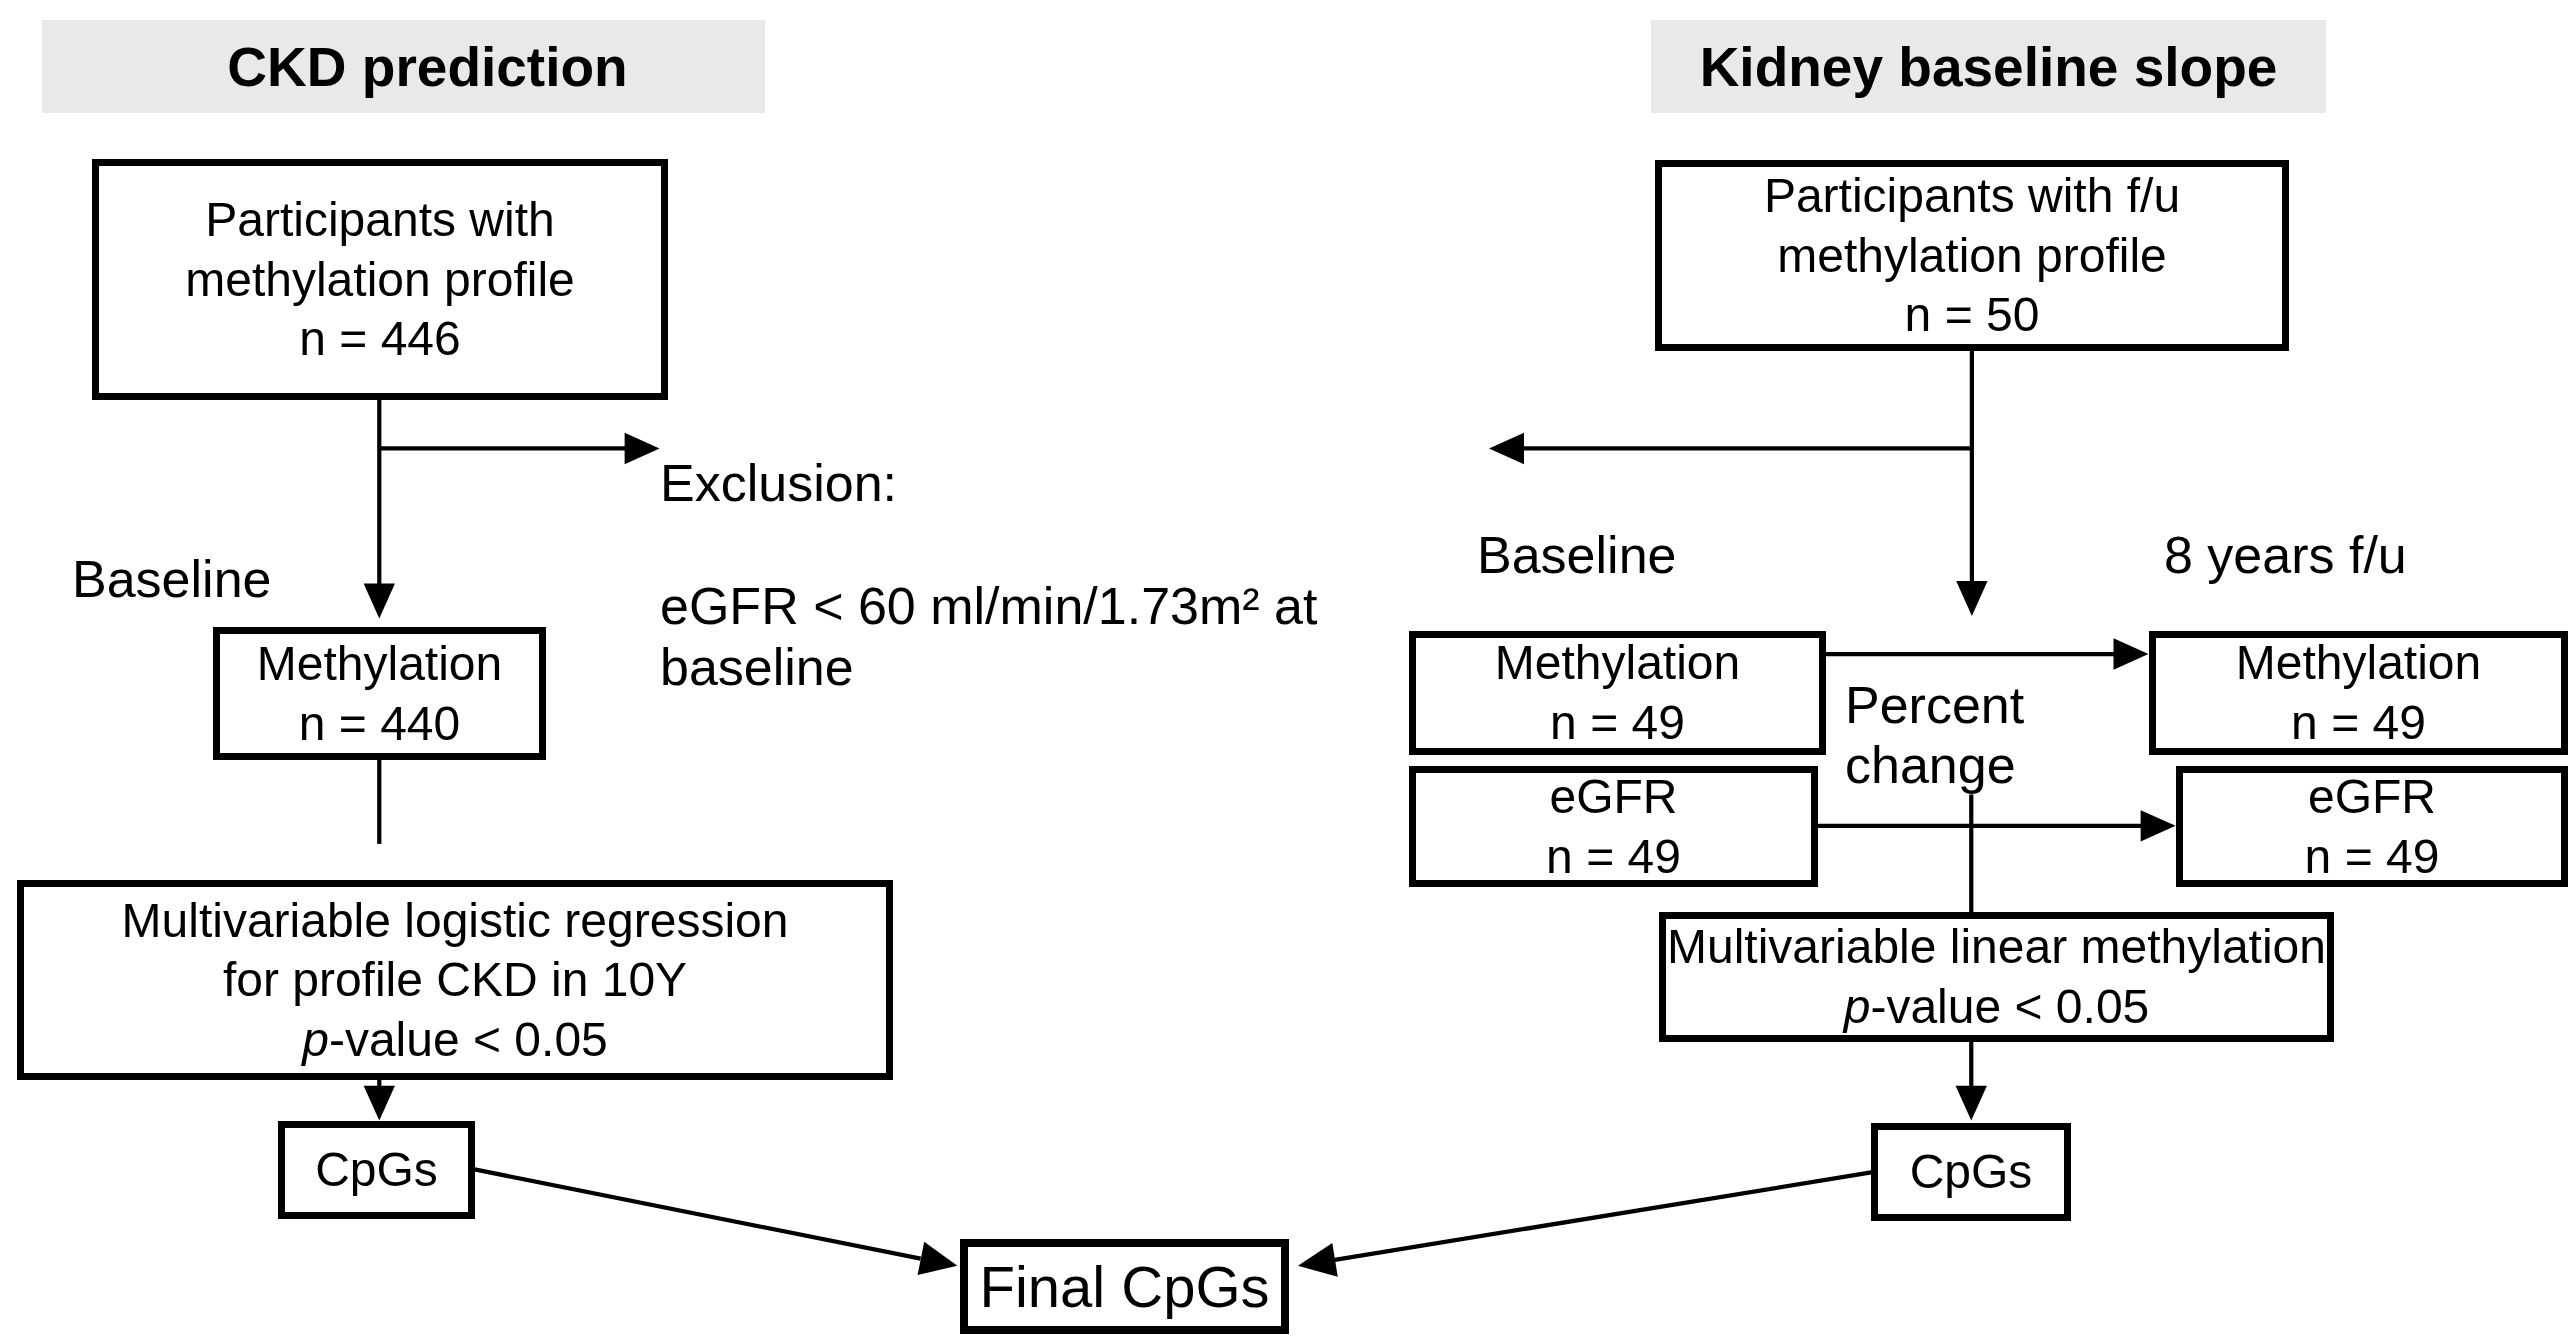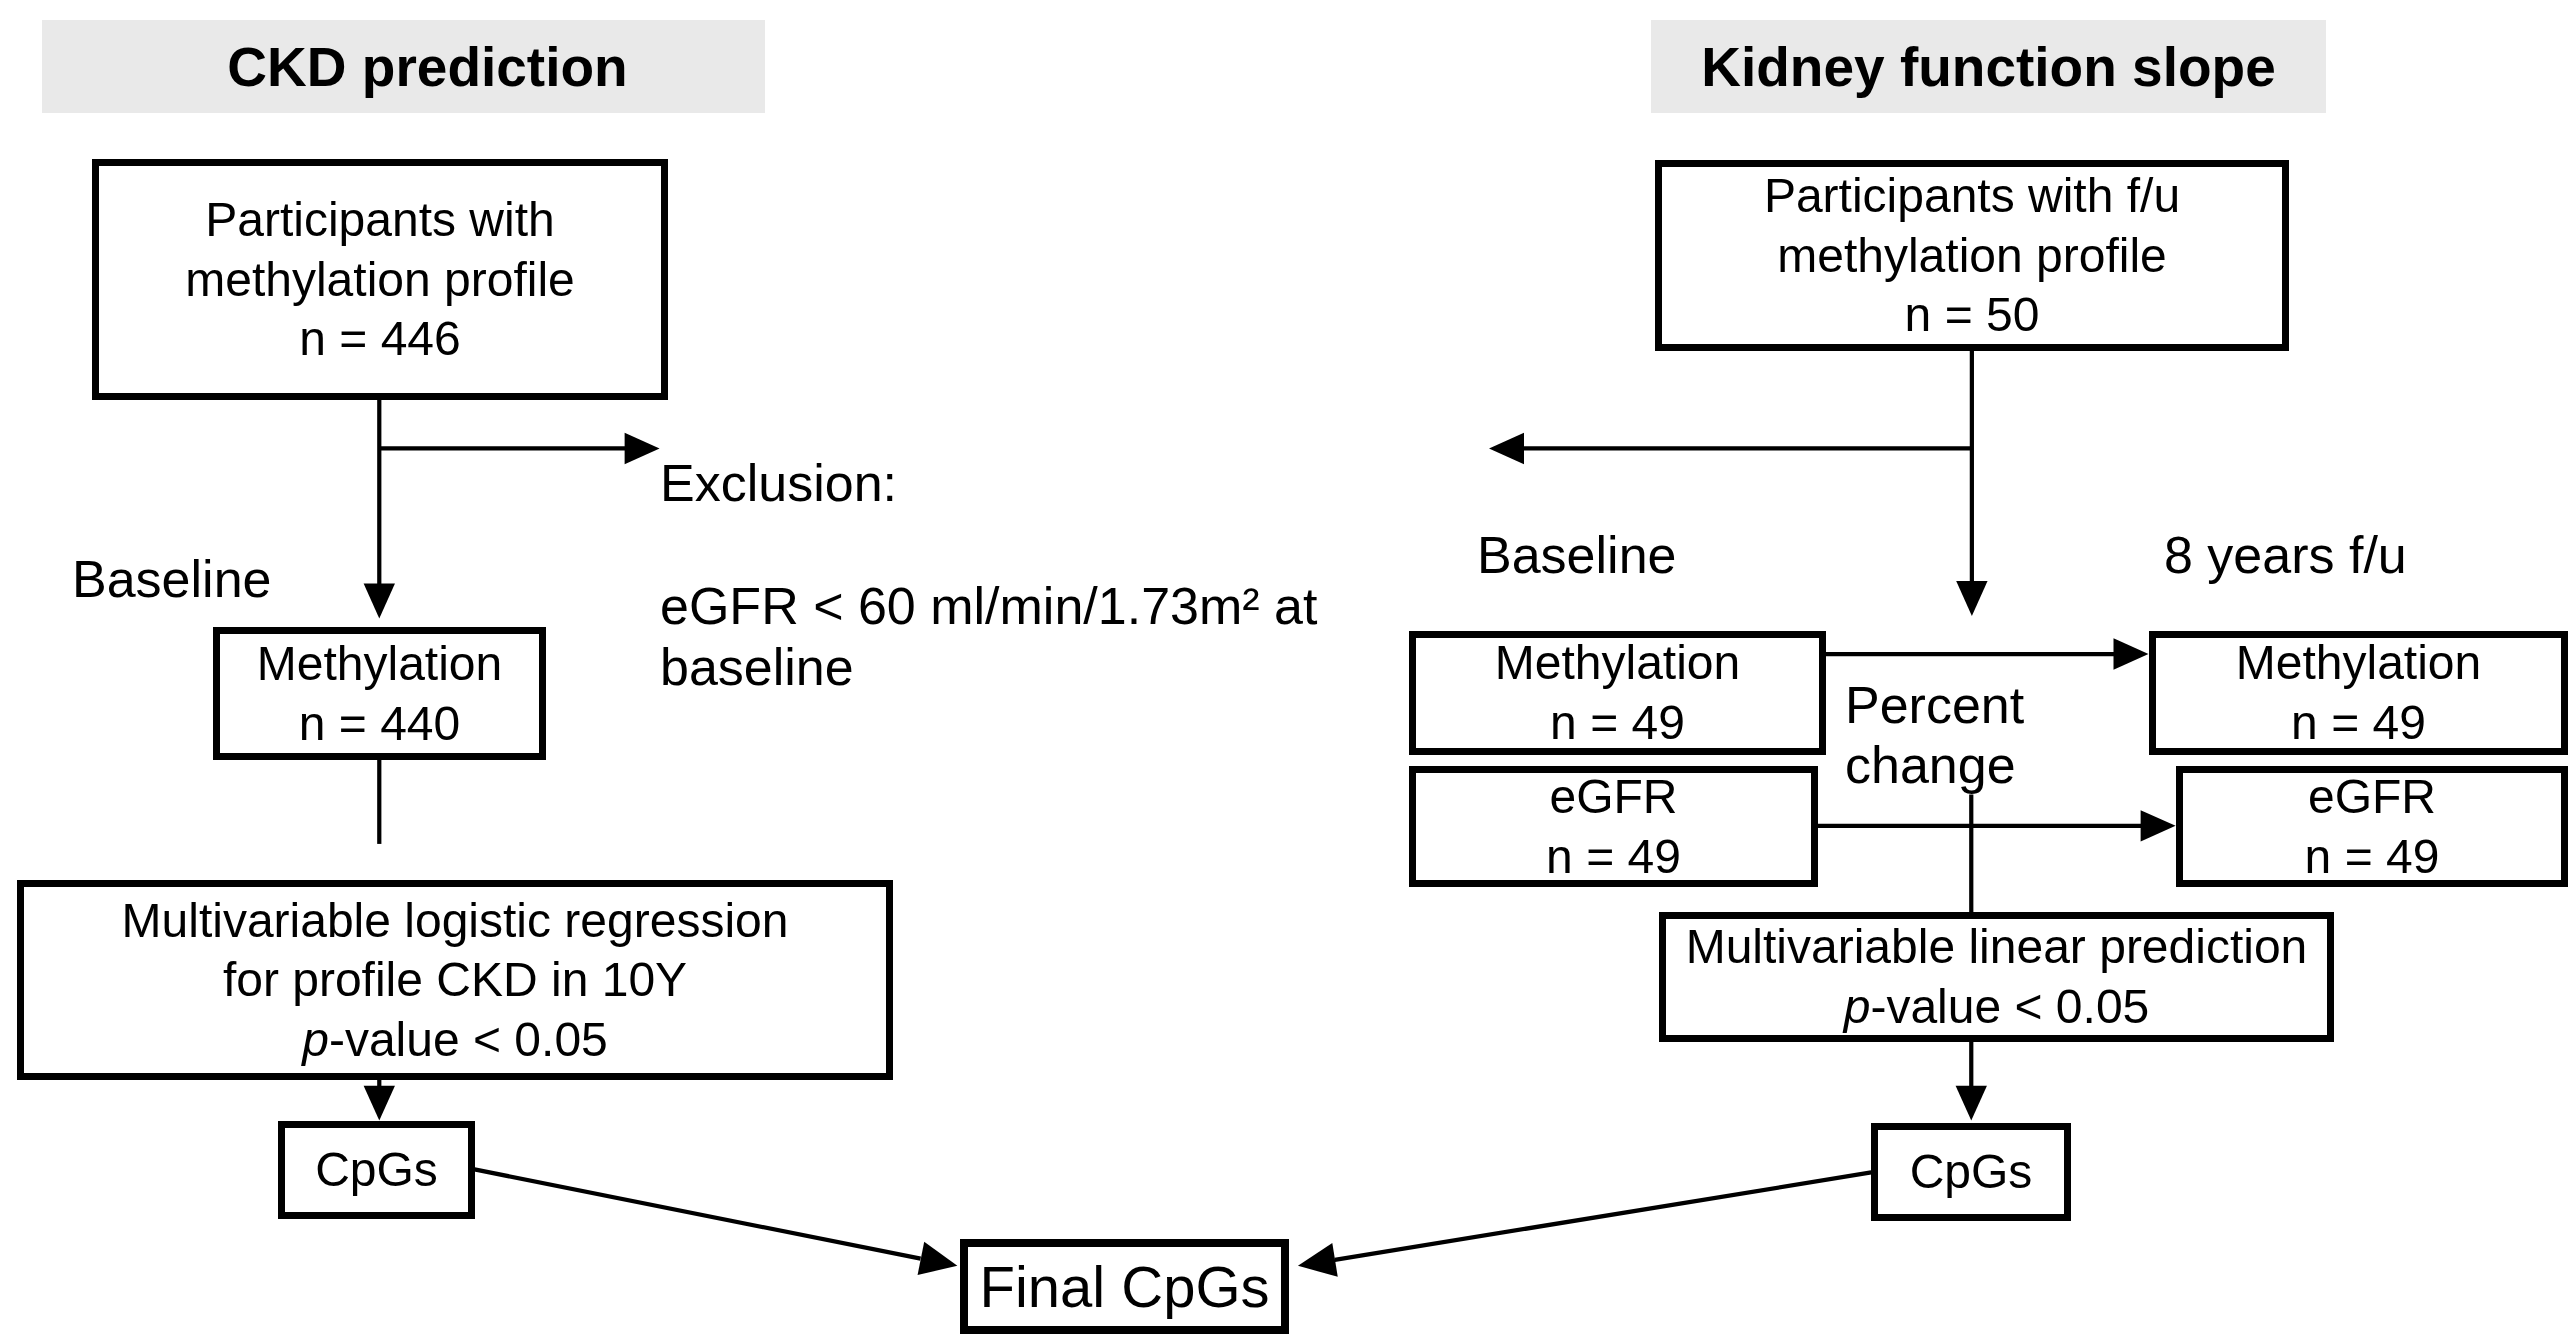--- a/index.html
+++ b/index.html
@@ -72,21 +72,21 @@
     <polygon points="3270,1859 3244,1801 3296,1801"></polygon>
 
     <line x1="787" y1="1940" x2="1527" y2="2088"></line>
     <polygon points="1588,2100 1522,2115 1533,2060"></polygon>
 
     <line x1="3104" y1="1945" x2="2214" y2="2090"></line>
     <polygon points="2153,2100 2210,2062 2219,2118"></polygon>
   </svg>
 
   <div class="hdr" style="left:42px;top:20px;width:675px;height:93px;padding-left:48px;">CKD prediction</div>
-  <div class="hdr" style="left:1651px;top:20px;width:675px;height:93px;">Kidney function slope</div>
+  <div class="hdr" style="left:1651px;top:20px;width:675px;height:93px;">Kidney baseline slope</div>
 
   <div class="box" style="left:92px;top:159px;width:576px;height:241px;">
     <div class="tx">Participants with
 methylation profile
 n = 446</div>
   </div>
 
   <div class="lbl" style="left:72px;top:550px;width:217px;">Baseline</div>
 
   <div class="box" style="left:213px;top:627px;width:333px;height:133px;">
@@ -138,21 +138,21 @@
     <div class="tx">eGFR
 n = 49</div>
   </div>
 
   <div class="box" style="left:2176px;top:766px;width:392px;height:121px;">
     <div class="tx">eGFR
 n = 49</div>
   </div>
 
   <div class="box" style="left:1659px;top:912px;width:675px;height:130px;">
-    <div class="ln">Multivariable linear prediction</div>
+    <div class="ln">Multivariable linear methylation</div>
     <div class="ln">
       <span class="it">p</span><span>-value &lt; 0.05</span>
     </div>
   </div>
 
   <div class="box" style="left:1871px;top:1123px;width:200px;height:98px;">
     <div class="tx">CpGs</div>
   </div>
 
   <div class="box final" style="left:960px;top:1239px;width:329px;height:95px;">

